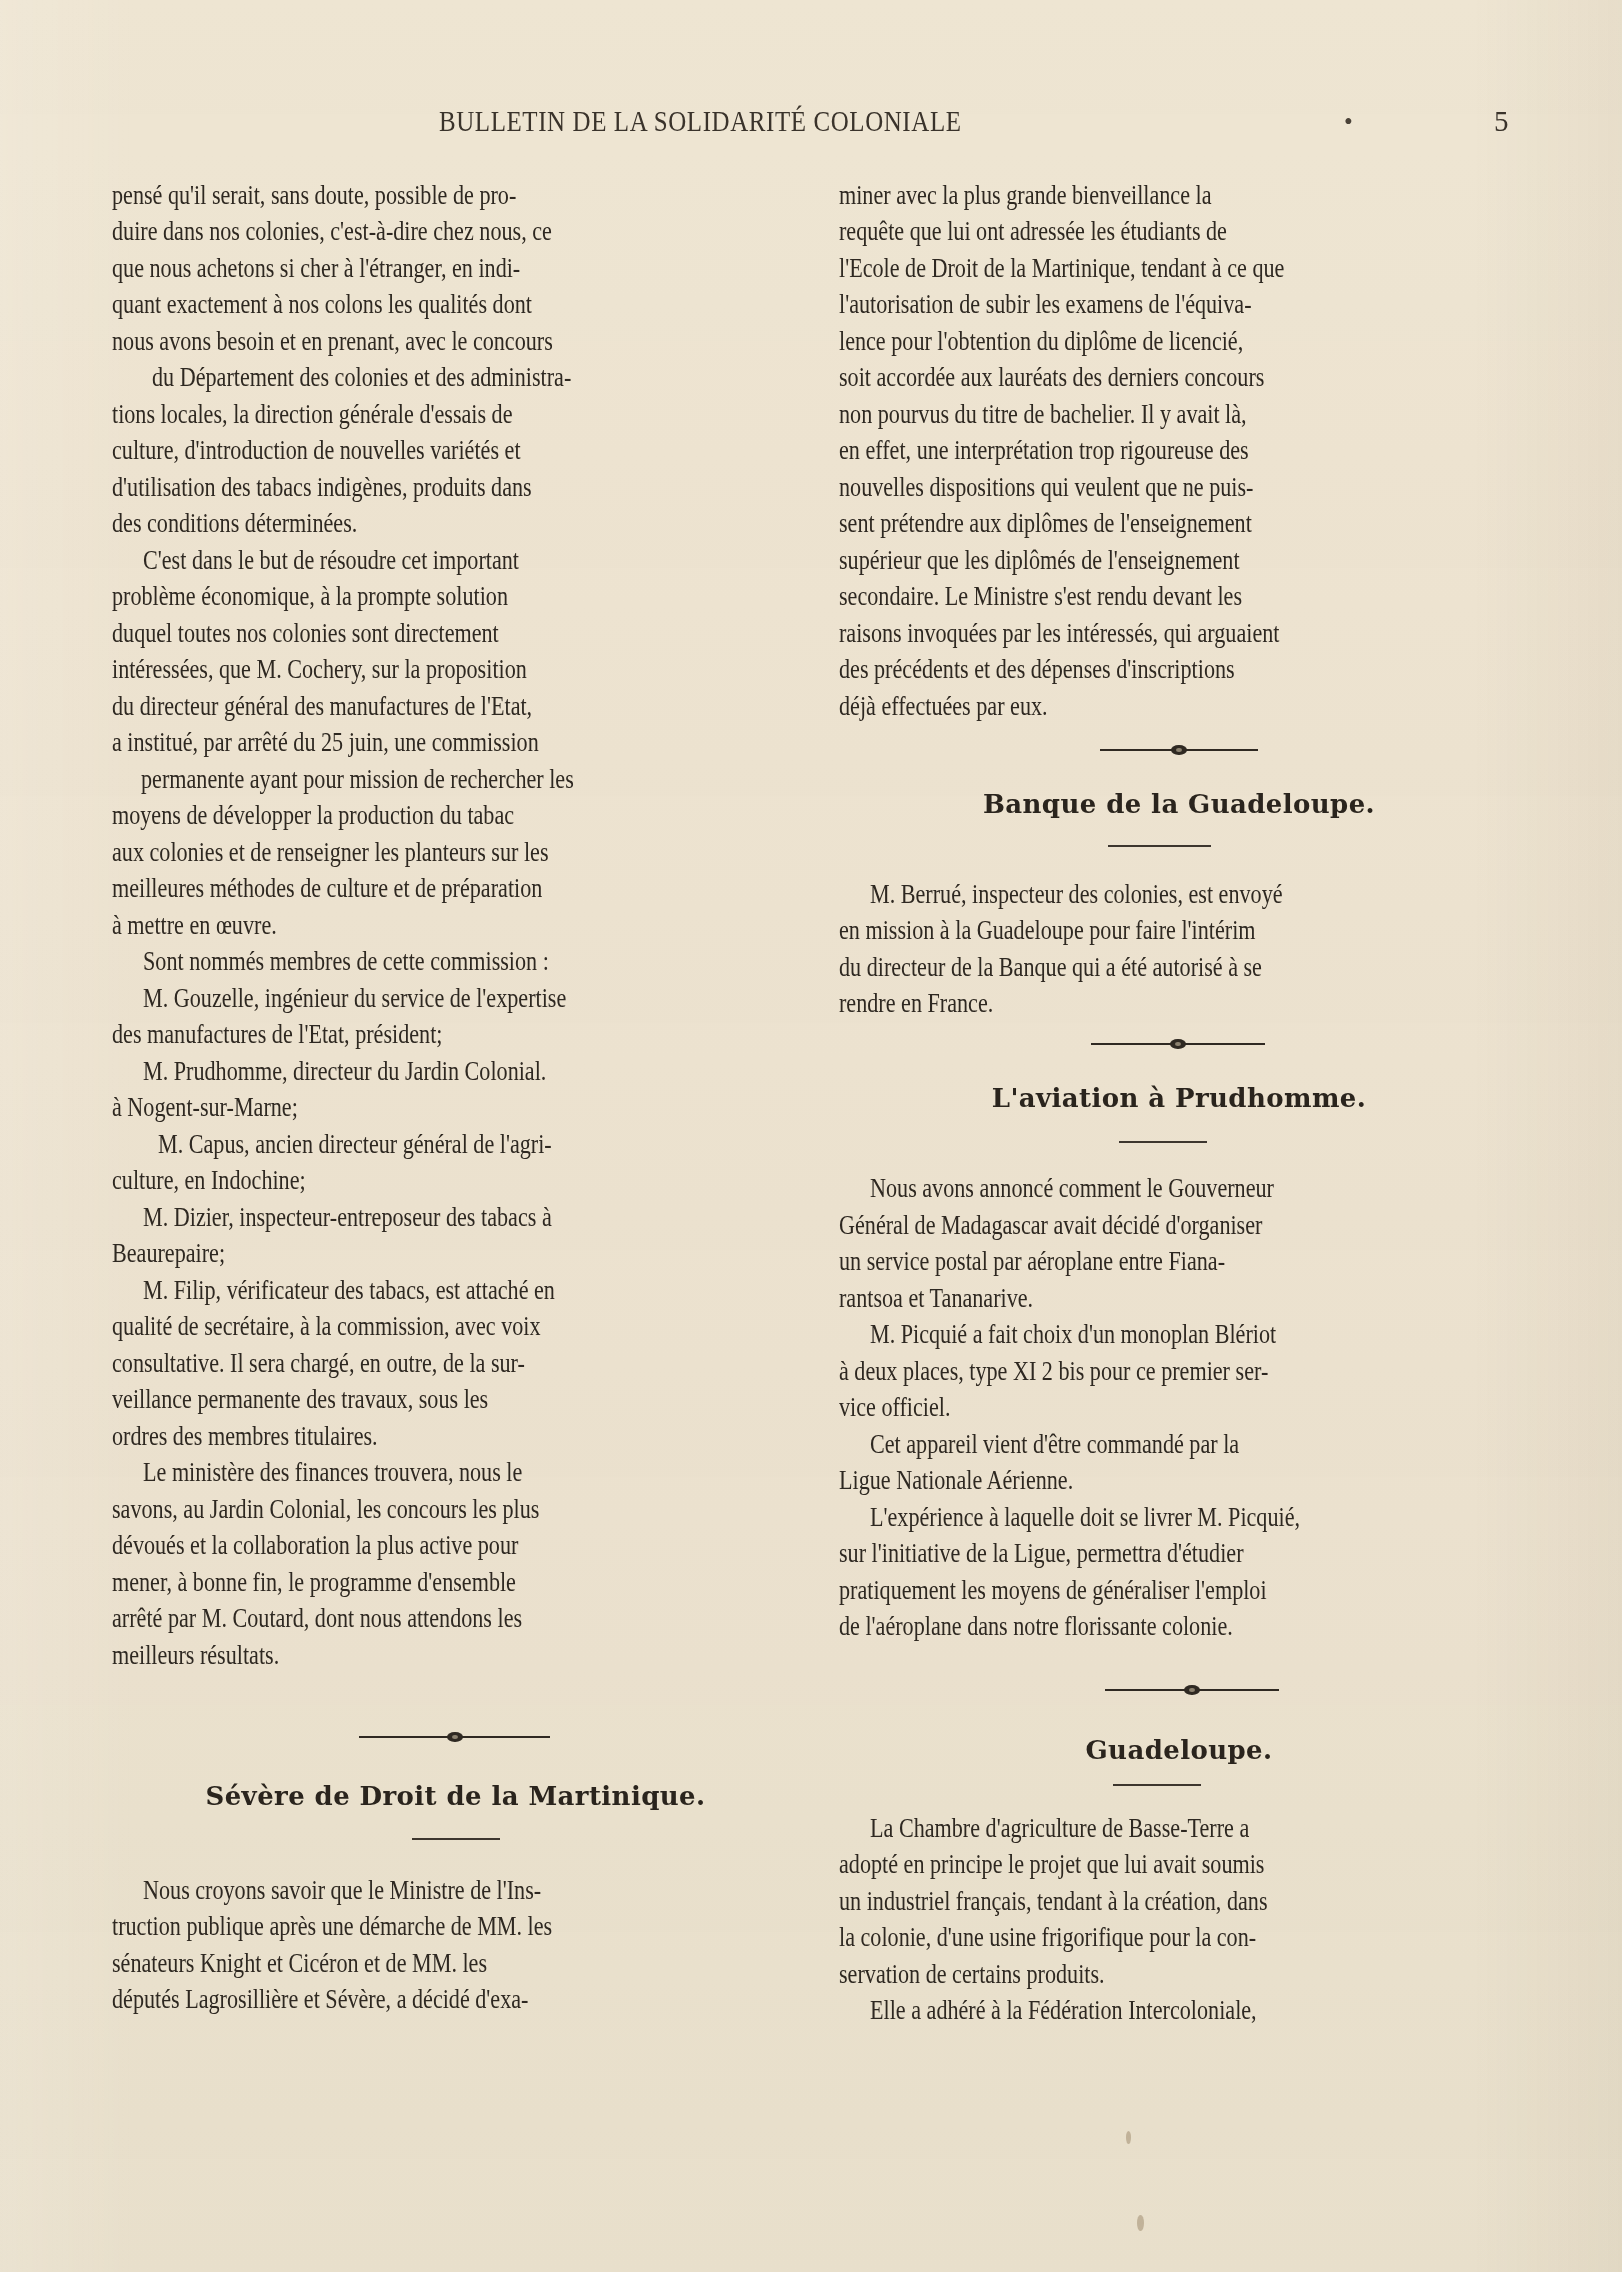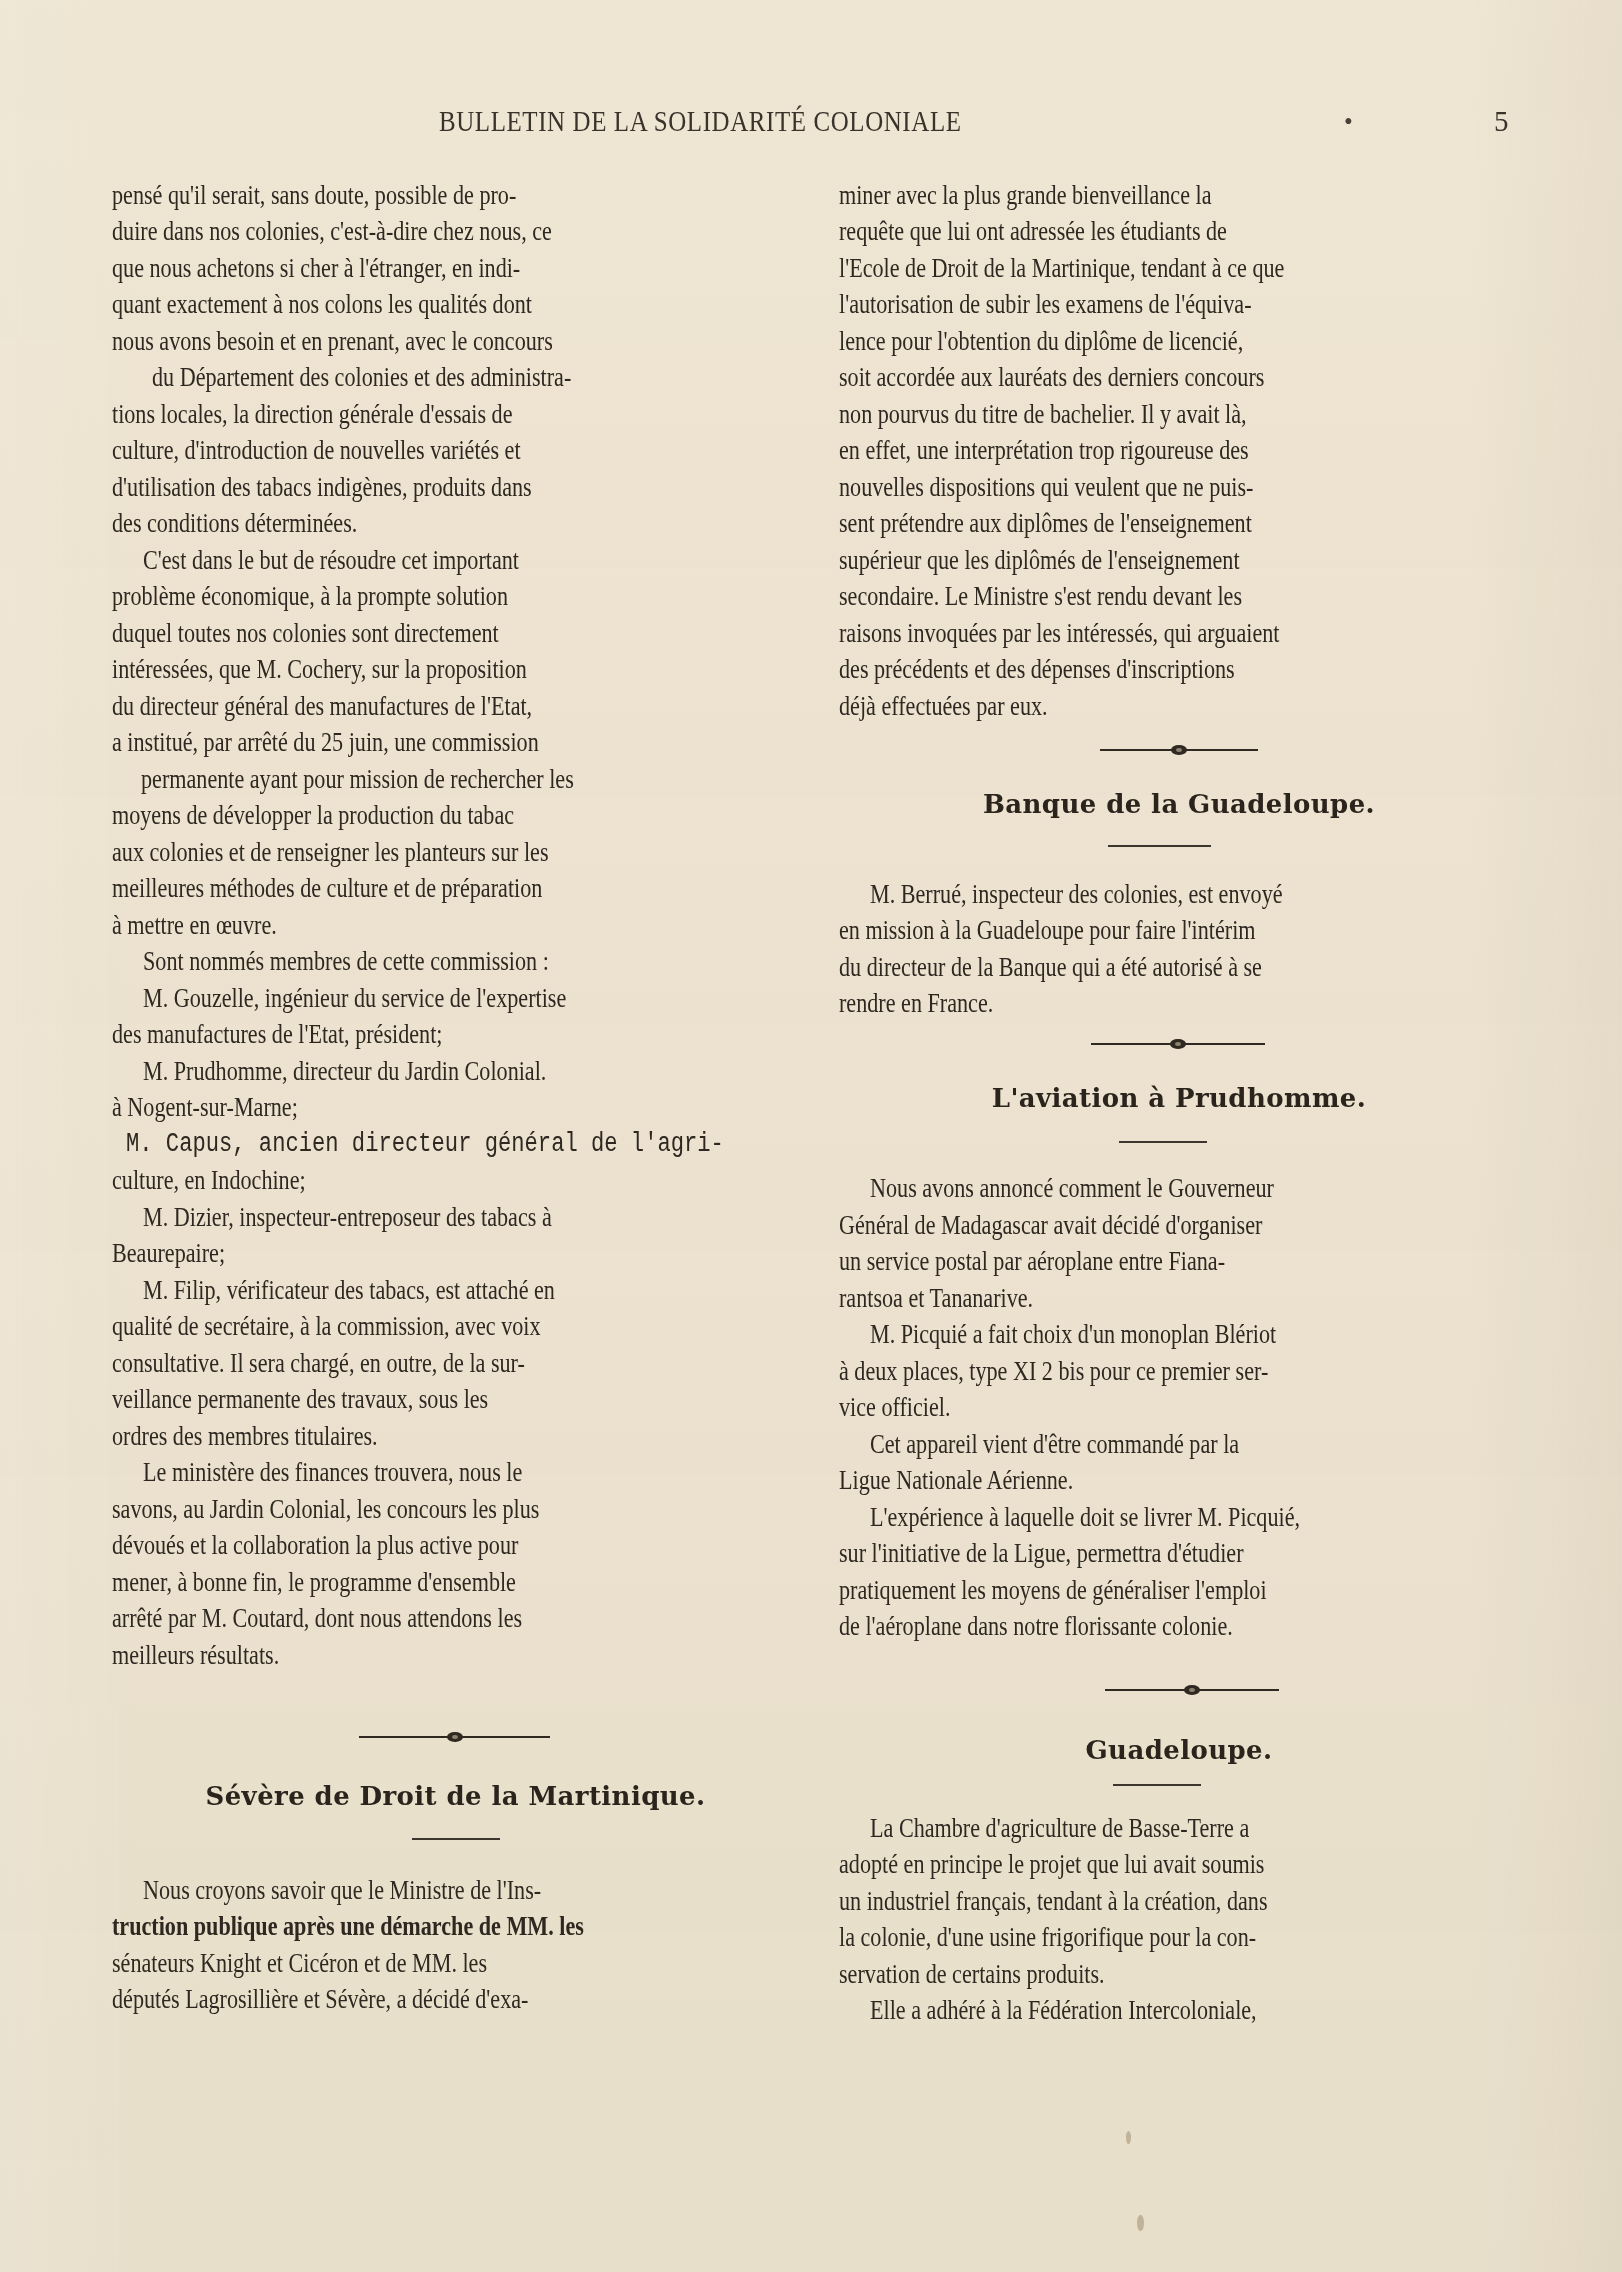--- a/index.html
+++ b/index.html
@@ -83,21 +83,21 @@
     <div class="line" style="top: 763px; left: 0px; margin-left: 29px;"><span class="fit" style="transform: scaleX(0.82);">permanente ayant pour mission de rechercher les</span></div>
     <div class="line" style="top: 799px; left: 0px;"><span class="fit" style="transform: scaleX(0.82);">moyens de développer la production du tabac</span></div>
     <div class="line" style="top: 836px; left: 0px;"><span class="fit" style="transform: scaleX(0.82);">aux colonies et de renseigner les planteurs sur les</span></div>
     <div class="line" style="top: 872px; left: 0px;"><span class="fit" style="transform: scaleX(0.82);">meilleures méthodes de culture et de préparation</span></div>
     <div class="line" style="top: 909px; left: 0px;"><span class="fit" style="transform: scaleX(0.82);">à mettre en œuvre.</span></div>
     <div class="line" style="top: 945px; left: 31px;"><span class="fit" style="transform: scaleX(0.82);">Sont nommés membres de cette commission :</span></div>
     <div class="line" style="top: 982px; left: 31px;"><span class="fit" style="transform: scaleX(0.82);">M. Gouzelle, ingénieur du service de l'expertise</span></div>
     <div class="line" style="top: 1018px; left: 0px;"><span class="fit" style="transform: scaleX(0.82);">des manufactures de l'Etat, président;</span></div>
     <div class="line" style="top: 1055px; left: 31px;"><span class="fit" style="transform: scaleX(0.82);">M. Prudhomme, directeur du Jardin Colonial.</span></div>
     <div class="line" style="top: 1091px; left: 0px;"><span class="fit" style="transform: scaleX(0.82);">à Nogent-sur-Marne;</span></div>
-    <div class="line" style="top: 1128px; left: 14px; font-family: Liberation Mono, monospace;"><span class="fit" style="transform: scaleX(0.82);">M. Capus, ancien directeur général de l'agri-</span></div>
+    <div class="line" style="top: 1128px; left: 46px;"><span class="fit" style="transform: scaleX(0.82);">M. Capus, ancien directeur général de l'agri-</span></div>
     <div class="line" style="top: 1164px; left: 0px;"><span class="fit" style="transform: scaleX(0.82);">culture, en Indochine;</span></div>
     <div class="line" style="top: 1201px; left: 31px;"><span class="fit" style="transform: scaleX(0.82);">M. Dizier, inspecteur-entreposeur des tabacs à</span></div>
     <div class="line" style="top: 1237px; left: 0px;"><span class="fit" style="transform: scaleX(0.82);">Beaurepaire;</span></div>
     <div class="line" style="top: 1274px; left: 31px;"><span class="fit" style="transform: scaleX(0.82);">M. Filip, vérificateur des tabacs, est attaché en</span></div>
     <div class="line" style="top: 1310px; left: 0px;"><span class="fit" style="transform: scaleX(0.82);">qualité de secrétaire, à la commission, avec voix</span></div>
     <div class="line" style="top: 1347px; left: 0px;"><span class="fit" style="transform: scaleX(0.82);">consultative. Il sera chargé, en outre, de la sur-</span></div>
     <div class="line" style="top: 1383px; left: 0px;"><span class="fit" style="transform: scaleX(0.82);">veillance permanente des travaux, sous les</span></div>
     <div class="line" style="top: 1420px; left: 0px;"><span class="fit" style="transform: scaleX(0.82);">ordres des membres titulaires.</span></div>
     <div class="line" style="top: 1456px; left: 31px;"><span class="fit" style="transform: scaleX(0.82);">Le ministère des finances trouvera, nous le</span></div>
     <div class="line" style="top: 1493px; left: 0px;"><span class="fit" style="transform: scaleX(0.82);">savons, au Jardin Colonial, les concours les plus</span></div>
@@ -106,21 +106,21 @@
     <div class="line" style="top: 1602px; left: 0px;"><span class="fit" style="transform: scaleX(0.82);">arrêté par M. Coutard, dont nous attendons les</span></div>
     <div class="line" style="top: 1639px; left: 0px;"><span class="fit" style="transform: scaleX(0.82);">meilleurs résultats.</span></div>
     <div class="ornament" style="left: 247px; width: 191px; top: 1732px;">
       <div class="bar" style="left:0;width:100%"></div>
       <div class="knot"></div>
       <div class="knot-inner"></div>
     </div>
     <div class="heading" style="top: 1781px;">Sévère de Droit de la Martinique.</div>
     <div class="rule" style="left: 300px; width: 88px; top: 1838px;"></div>
     <div class="line" style="top: 1874px; left: 31px;"><span class="fit" style="transform: scaleX(0.82);">Nous croyons savoir que le Ministre de l'Ins-</span></div>
-    <div class="line" style="top: 1910px; left: 0px; font-weight: bold;"><span class="fit" style="transform: scaleX(0.82);">truction publique après une démarche de MM. les</span></div>
+    <div class="line" style="top: 1910px; left: 0px;"><span class="fit" style="transform: scaleX(0.82);">truction publique après une démarche de MM. les</span></div>
     <div class="line" style="top: 1947px; left: 0px;"><span class="fit" style="transform: scaleX(0.82);">sénateurs Knight et Cicéron et de MM. les</span></div>
     <div class="line" style="top: 1983px; left: 0px;"><span class="fit" style="transform: scaleX(0.82);">députés Lagrosillière et Sévère, a décidé d'exa-</span></div>
   </div>
 
 <div class="col col-right" id="col-right">
     <div class="line" style="top: 179px; left: 0px;"><span class="fit" style="transform: scaleX(0.82);">miner avec la plus grande bienveillance la</span></div>
     <div class="line" style="top: 215px; left: 0px;"><span class="fit" style="transform: scaleX(0.82);">requête que lui ont adressée les étudiants de</span></div>
     <div class="line" style="top: 252px; left: 0px;"><span class="fit" style="transform: scaleX(0.82);">l'Ecole de Droit de la Martinique, tendant à ce que</span></div>
     <div class="line" style="top: 288px; left: 0px;"><span class="fit" style="transform: scaleX(0.82);">l'autorisation de subir les examens de l'équiva-</span></div>
     <div class="line" style="top: 325px; left: 0px;"><span class="fit" style="transform: scaleX(0.82);">lence pour l'obtention du diplôme de licencié,</span></div>

